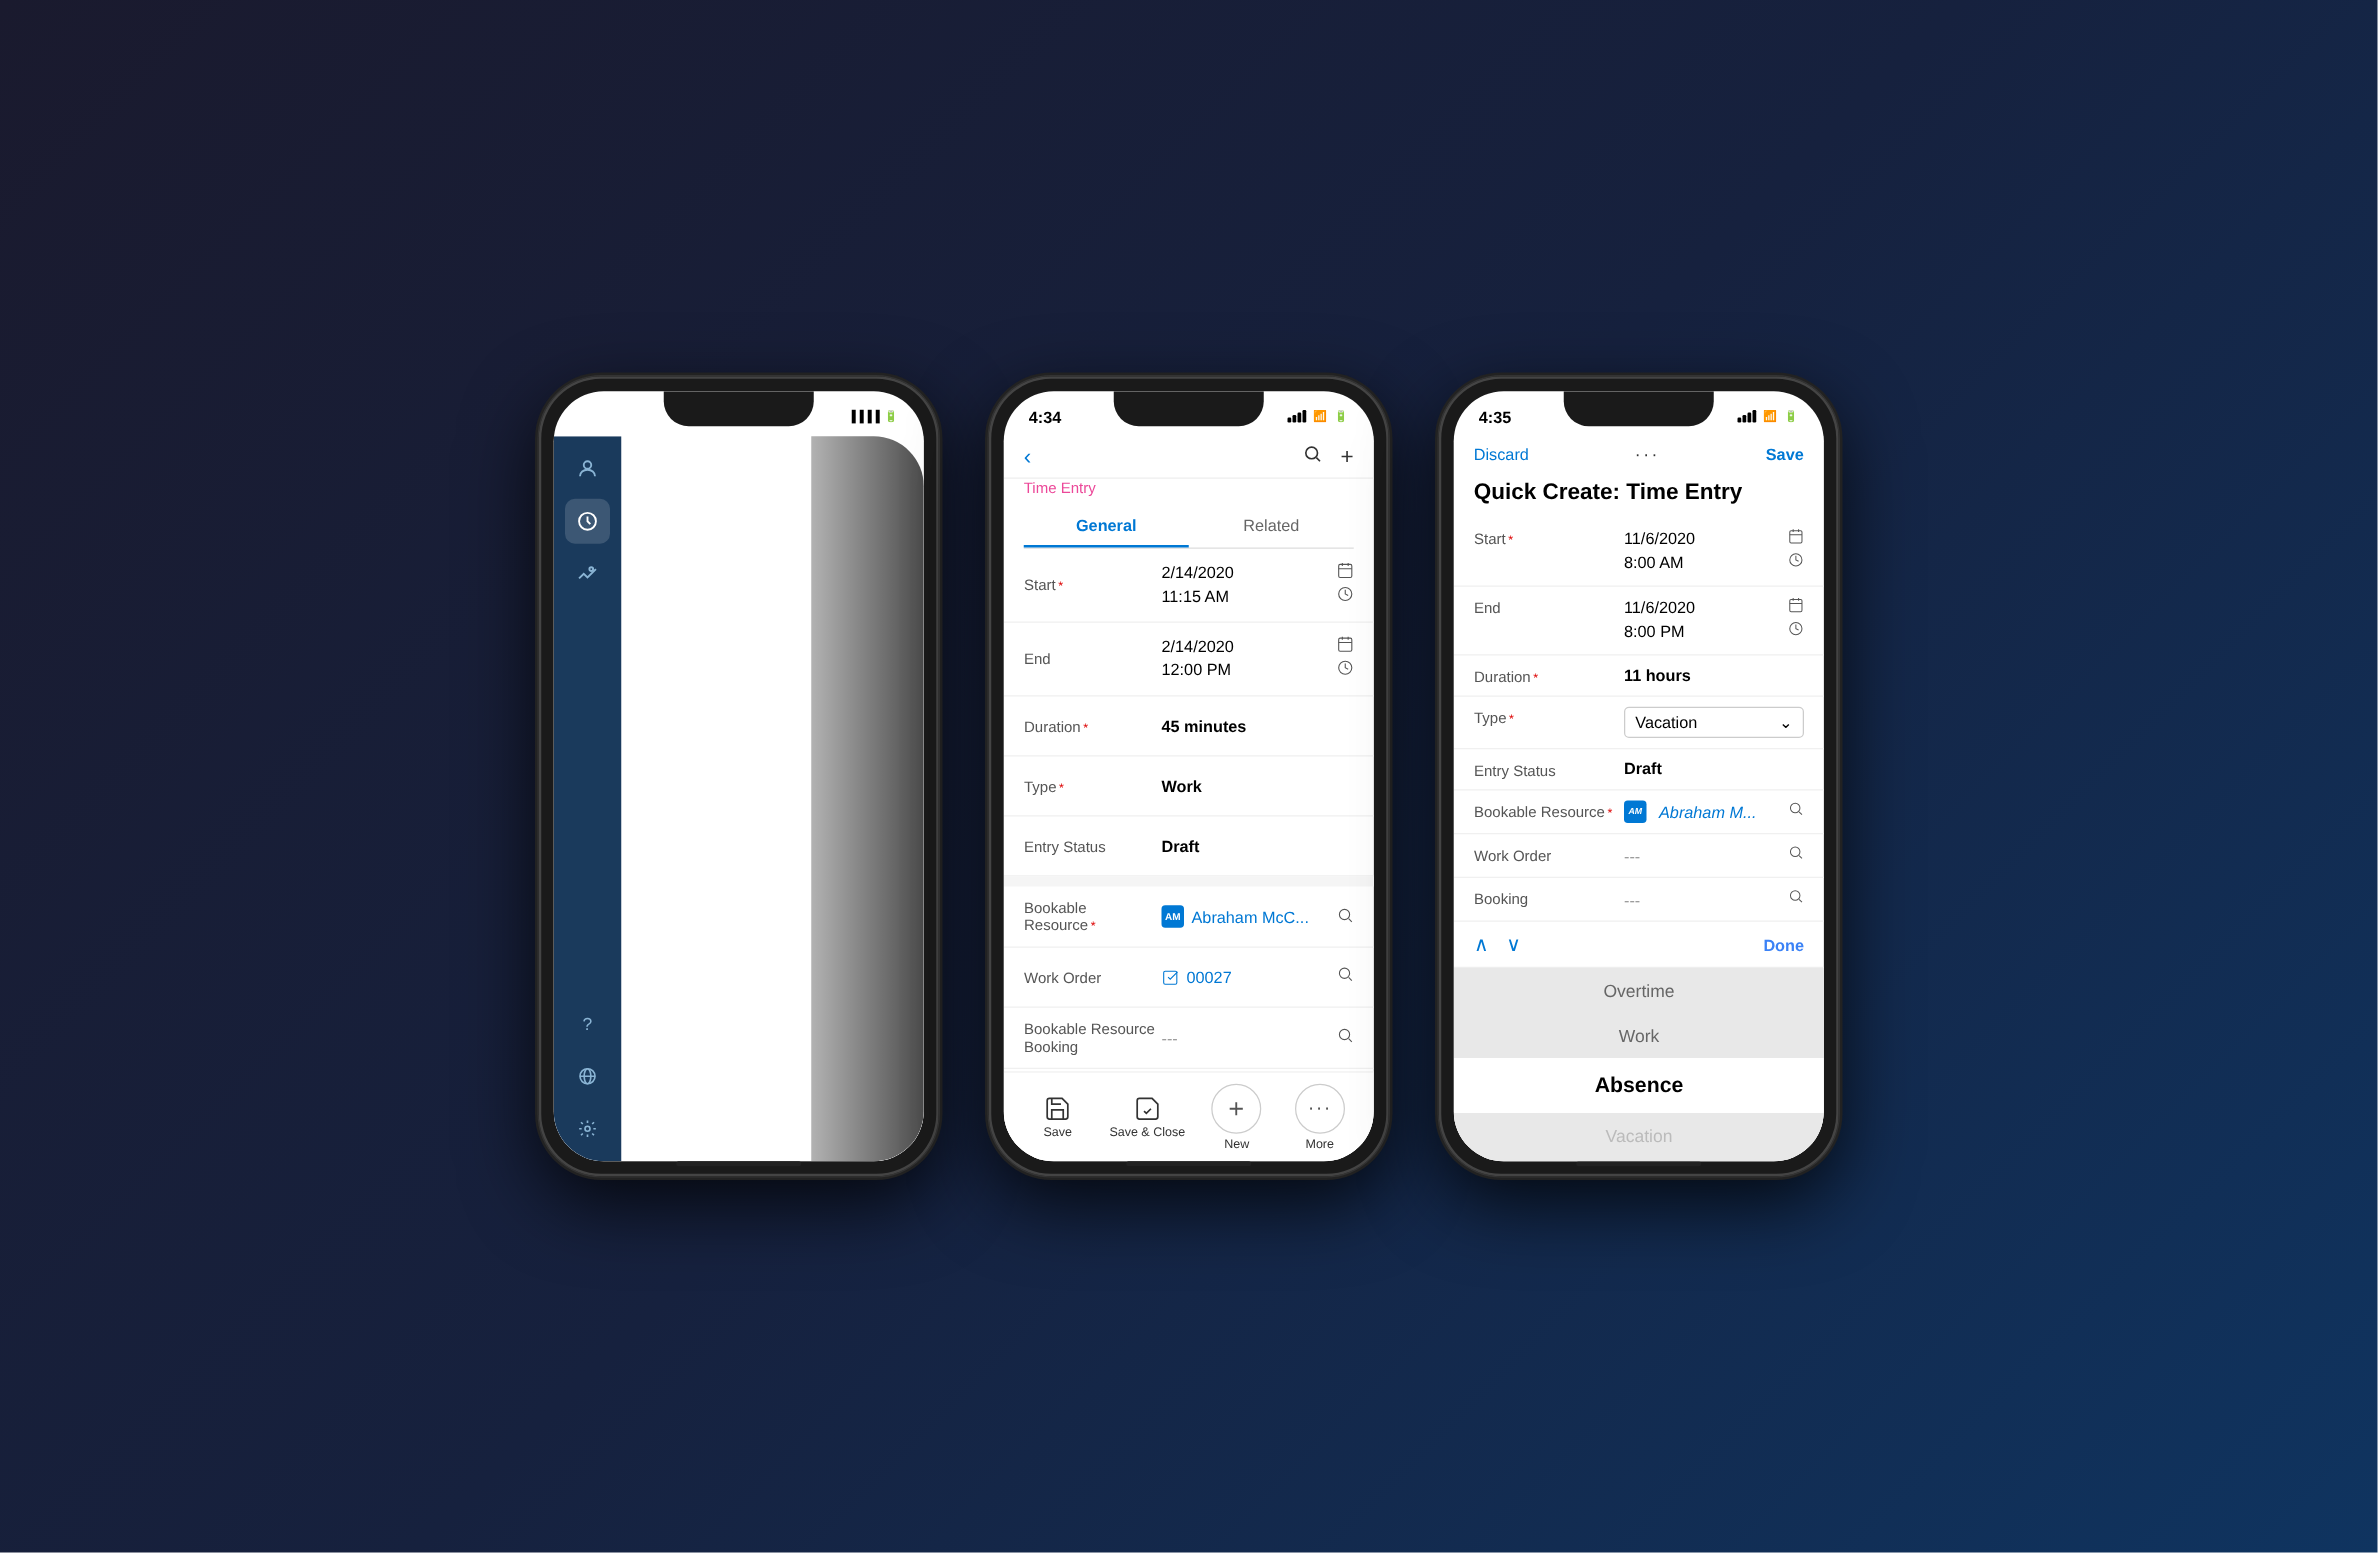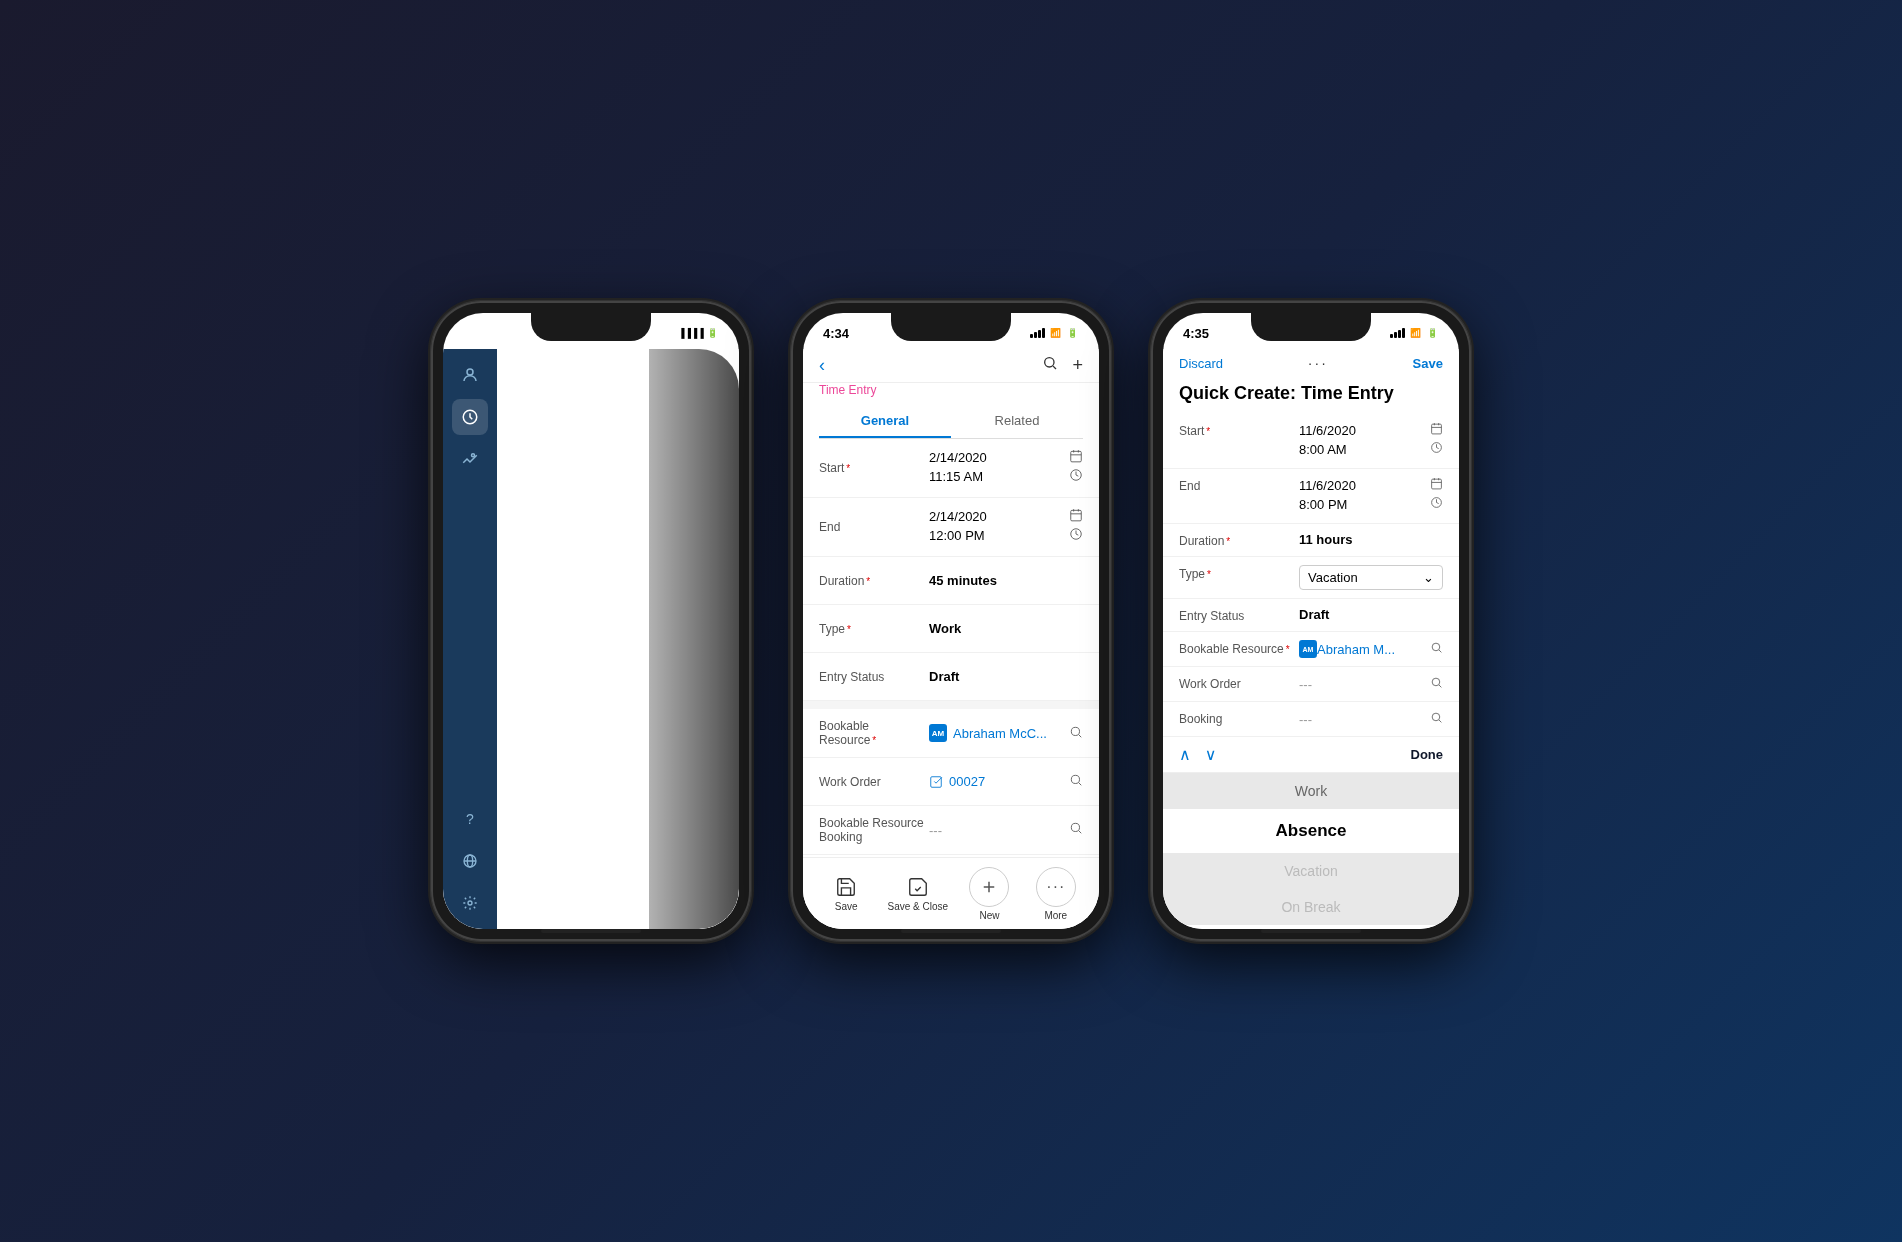--- a/index.html
+++ b/index.html
@@ -284,21 +284,21 @@
     .qc-required { color: #d00; font-size: 10px; margin-left: 2px; }
     .nav-arrows {
       display: flex;
       justify-content: space-between;
       align-items: center;
       padding: 8px 16px;
       border-bottom: 1px solid #eee;
     }
     .nav-arrow-group { display: flex; gap: 14px; }
     .arrow-btn { color: #0078d4; font-size: 16px; }
-    .done-btn { color: #0f172a; font-size: 13px; font-weight: 600; }
+    .done-btn { color: #3b82f6; font-size: 13px; font-weight: 600; }
     .picker-section {
       background: #e8e8e8;
       padding: 0;
     }
     .picker-option {
       padding: 10px 16px;
       text-align: center;
       font-size: 14px;
       color: #666;
     }
@@ -707,21 +707,21 @@
           <div class="qc-form-row">
             <div class="qc-label">Entry Status</div>
             <span class="qc-bold">Draft</span>
           </div>
 
           <div class="qc-form-row">
             <div class="qc-label">
               <span>Bookable Resource</span><span class="qc-required">*</span>
             </div>
             <div style="display:flex; align-items:center; justify-content:space-between; flex:1;">
-              <div style="display:flex; align-items:center; gap:0;">
+              <div style="display:flex; align-items:center; gap:10px;font-style:italic;">
                 <div class="resource-avatar" style="font-size:7px;">AM</div>
                 <span class="qc-blue">Abraham M...</span>
               </div>
               <span>
                 <svg width="13" height="13" viewBox="0 0 24 24" fill="none" stroke="#555" stroke-width="1.5">
                     <circle cx="11" cy="11" r="7"></circle>
                     <line x1="21" y1="21" x2="16.65" y2="16.65"></line>
                   </svg>
               </span>
             </div>
@@ -755,20 +755,21 @@
 
           <div class="nav-arrows">
             <div class="nav-arrow-group">
               <span class="arrow-btn">∧</span>
               <span class="arrow-btn">∨</span>
             </div>
             <span class="done-btn">Done</span>
           </div>
 
           <div class="picker-section">
+            <div class="picker-option">Overtime</div>
             <div class="picker-option">Work</div>
             <div class="picker-option selected">Absence</div>
             <div class="picker-option highlighted" style="color:#bbb;">Vacation</div>
             <div class="picker-option highlighted" style="color:#bbb;">On Break</div>
 
           </div>
         </div>
       </div>
     </div>
     <div class="home-bar"></div>

